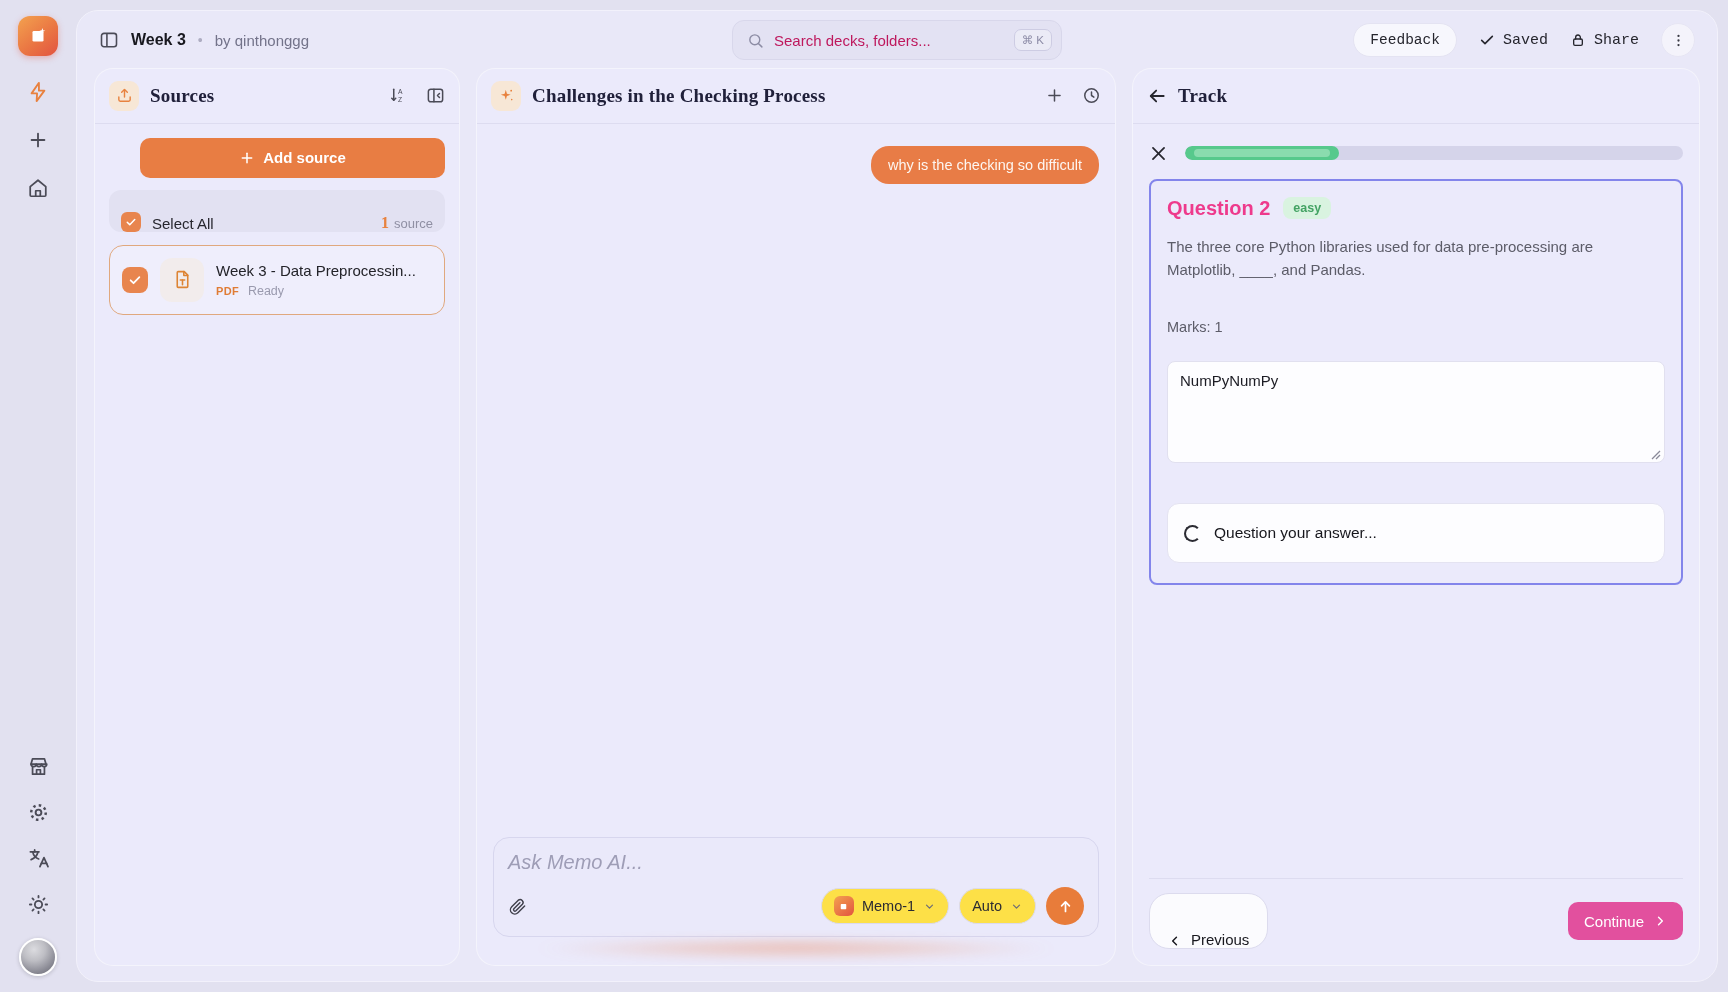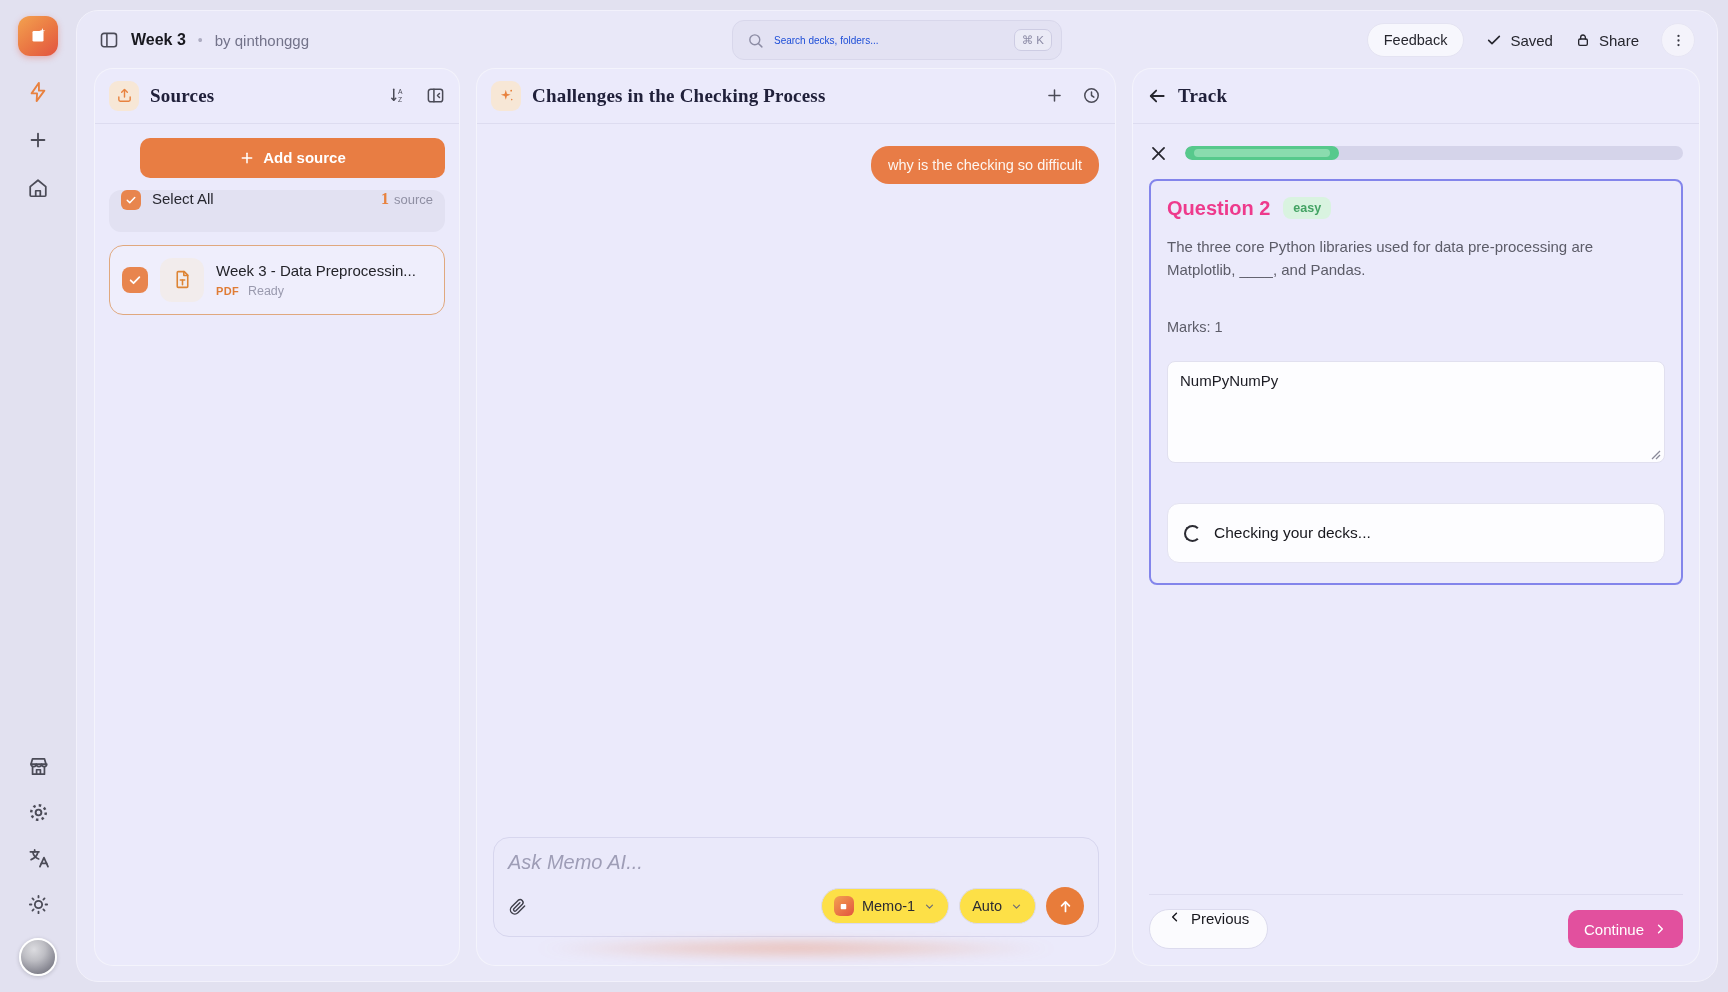--- a/index.html
+++ b/index.html
@@ -27,23 +27,23 @@
   
   .topbar{flex:0 0 58px;display:flex;align-items:center;padding:0 22px;position:relative;}
   .topbar-left{display:flex;align-items:center;gap:12px;}
   .icon-btn{color:#4b4b57;display:flex;align-items:center;justify-content:center;cursor:pointer;background:none;border:none;padding:0;}
   .doc-title{font-size:16px;font-weight:700;color:#18181f;}
   .dot-sep{color:#aeadc2;font-size:14px;}
   .byline{font-size:15px;color:#73738a;}
   .searchbar{position:absolute;left:50%;transform:translateX(-50%);width:330px;height:40px;background:#e3e2f3;
     border:1px solid #d8d7eb;border-radius:12px;display:flex;align-items:center;gap:10px;padding:0 9px 0 14px;cursor:text;}
   .search-icon{color:#8c8ca4;}
-  .search-ph{flex:1;font-size:10px;color:#1d4ed8;white-space:nowrap;overflow:hidden;}
+  .search-ph{flex:1;font-size:15px;color:#be185d;white-space:nowrap;overflow:hidden;}
   .kbd{border:1px solid #cdccе3;border:1px solid #cdcce3;border-radius:7px;padding:3px 7px;font-size:11.5px;color:#8c8ba6;background:rgba(255,255,255,.3);}
-  .topbar-right{margin-left:auto;display:flex;align-items:center;gap:22px;}
+  .topbar-right{margin-left:auto;display:flex;align-items:center;gap:22px;font-family:Liberation Mono, monospace;}
   .feedback-btn{height:34px;padding:0 16px;border-radius:17px;background:#f7f7fd;border:1px solid #e4e3f2;
     font-size:14.5px;color:#26262e;display:flex;align-items:center;cursor:pointer;font-family:inherit;}
   .tb-group{display:flex;align-items:center;gap:8px;font-size:15px;color:#26262e;cursor:pointer;}
   .menu-btn{width:34px;height:34px;border-radius:50%;background:#f4f3fb;border:1px solid #e6e5f3;
     display:flex;align-items:center;justify-content:center;color:#3a3a44;cursor:pointer;}
 
   
   .columns{flex:1;display:flex;gap:18px;padding:0 18px 16px;min-height:0;}
   .panel{background:#ebeafb;border-radius:18px;display:flex;flex-direction:column;min-height:0;
     box-shadow:0 0 0 1px rgba(255,255,255,.5);}
@@ -52,21 +52,21 @@
   .panel.track{flex:0 0 566px;}
   .panel-header{flex:0 0 54px;display:flex;align-items:center;gap:11px;padding:0 14px;border-bottom:1px solid #dddcf0;}
   .badge-icon{width:30px;height:30px;border-radius:9px;background:#f7e7d6;display:flex;align-items:center;justify-content:center;color:#e8823f;flex:0 0 30px;}
   .serif-title{font-family:"Liberation Serif",serif;font-weight:700;font-size:19px;color:#20203a;letter-spacing:.2px;white-space:nowrap;}
   .header-actions{margin-left:auto;display:flex;align-items:center;gap:18px;color:#4b4b57;}
 
   
   .sources-body{padding:14px;display:flex;flex-direction:column;min-height:0;}
   .add-source-btn{height:40px;border-radius:10px;background:#e87d43;color:#fff;font-size:15px;font-weight:600;
     display:flex;align-items:center;justify-content:center;gap:8px;cursor:pointer;border:none;font-family:inherit;margin-left:31px;}
-  .select-all-row{margin-top:12px;height:42px;border-radius:12px;background:#e2e1f2;display:flex;align-items:flex-start;gap:11px;padding:0 12px;}
+  .select-all-row{margin-top:12px;height:42px;border-radius:12px;background:#e2e1f2;display:flex;align-items:flex-end;gap:11px;padding:0 12px;}
   .checkbox{background:#e8854e;border-radius:6px;display:flex;align-items:center;justify-content:center;color:#fff;cursor:pointer;flex:0 0 auto;}
   .checkbox.sm{width:20px;height:20px;}
   .checkbox.lg{width:26px;height:26px;border-radius:8px;}
   .select-all-label{font-size:15px;color:#26262e;}
   .source-count{margin-left:auto;display:flex;align-items:baseline;gap:5px;}
   .count-num{font-family:"Liberation Serif",serif;color:#e8823f;font-size:16px;font-weight:700;}
   .count-unit{font-size:13px;color:#8f8fa3;}
   .source-card{margin-top:13px;border:1px solid #e0a87e;border-radius:14px;background:#efeefc;padding:12px;
     display:flex;align-items:center;gap:12px;cursor:pointer;}
   .file-badge{width:44px;height:44px;border-radius:12px;background:#f2ecec;display:flex;align-items:center;justify-content:center;color:#dd8434;flex:0 0 44px;}
@@ -112,21 +112,21 @@
   textarea.answer{width:100%;height:102px;border:1px solid #e1e0ef;border-radius:8px;background:#fdfdff;
     padding:10px 12px;font-size:15px;color:#1c1c24;font-family:inherit;resize:none;outline:none;}
   .resize-handle{position:absolute;right:4px;bottom:7px;color:#8a8a9a;cursor:nwse-resize;}
   .checking-box{margin-top:36px;border:1px solid #e4e3f1;border-radius:12px;background:#fdfdff;height:60px;
     display:flex;align-items:center;gap:13px;padding:0 16px;}
   .spinner{width:17px;height:17px;border:2.5px solid #2b2b33;border-right-color:transparent;border-radius:50%;
     animation:spin 1s linear infinite;flex:0 0 17px;}
   @keyframes spin{to{transform:rotate(360deg)}}
   .checking-text{font-size:15.5px;color:#17171d;}
   .track-footer{margin-top:auto;border-top:1px solid #dddcf0;padding-top:14px;display:flex;align-items:center;justify-content:space-between;}
-  .prev-btn{height:40px;border-radius:20px;border:1px solid #dcdbee;background:#fbfbfe;display:flex;align-items:flex-start;
+  .prev-btn{height:56px;border-radius:20px;border:1px solid #dcdbee;background:#fbfbfe;display:flex;align-items:flex-end;
     gap:9px;padding:0 18px;font-size:15px;color:#17171d;cursor:pointer;font-family:inherit;}
   .continue-btn{height:38px;border-radius:10px;background:#e2509e;color:#fff;border:none;display:flex;align-items:center;
     gap:9px;padding:0 16px;font-size:15px;cursor:pointer;font-family:inherit;}
 </style>
 </head>
 <body>
 
 <div class="app">
 
   <nav class="rail">
@@ -432,21 +432,21 @@
               <span class="resize-handle">
                 <svg width="10" height="10" viewBox="0 0 10 10" fill="none" stroke="currentColor" stroke-width="1.2">
                     <path d="M9 1 1 9"></path>
                     <path d="M9 5 5 9"></path>
                   </svg>
               </span>
             </div>
 
             <div class="checking-box">
               <span class="spinner"></span>
-              <span class="checking-text">Checking your decks...</span>
+              <span class="checking-text">Question your answer...</span>
             </div>
           </div>
 
           <div class="track-footer">
             <button class="prev-btn">
               <svg width="14" height="14" viewBox="0 0 24 24" fill="none" stroke="currentColor" stroke-width="2.4" stroke-linecap="round" stroke-linejoin="round">
                   <path d="M14.5 5.5 8 12l6.5 6.5"></path>
                 </svg>
               <span>Previous</span>
             </button>

